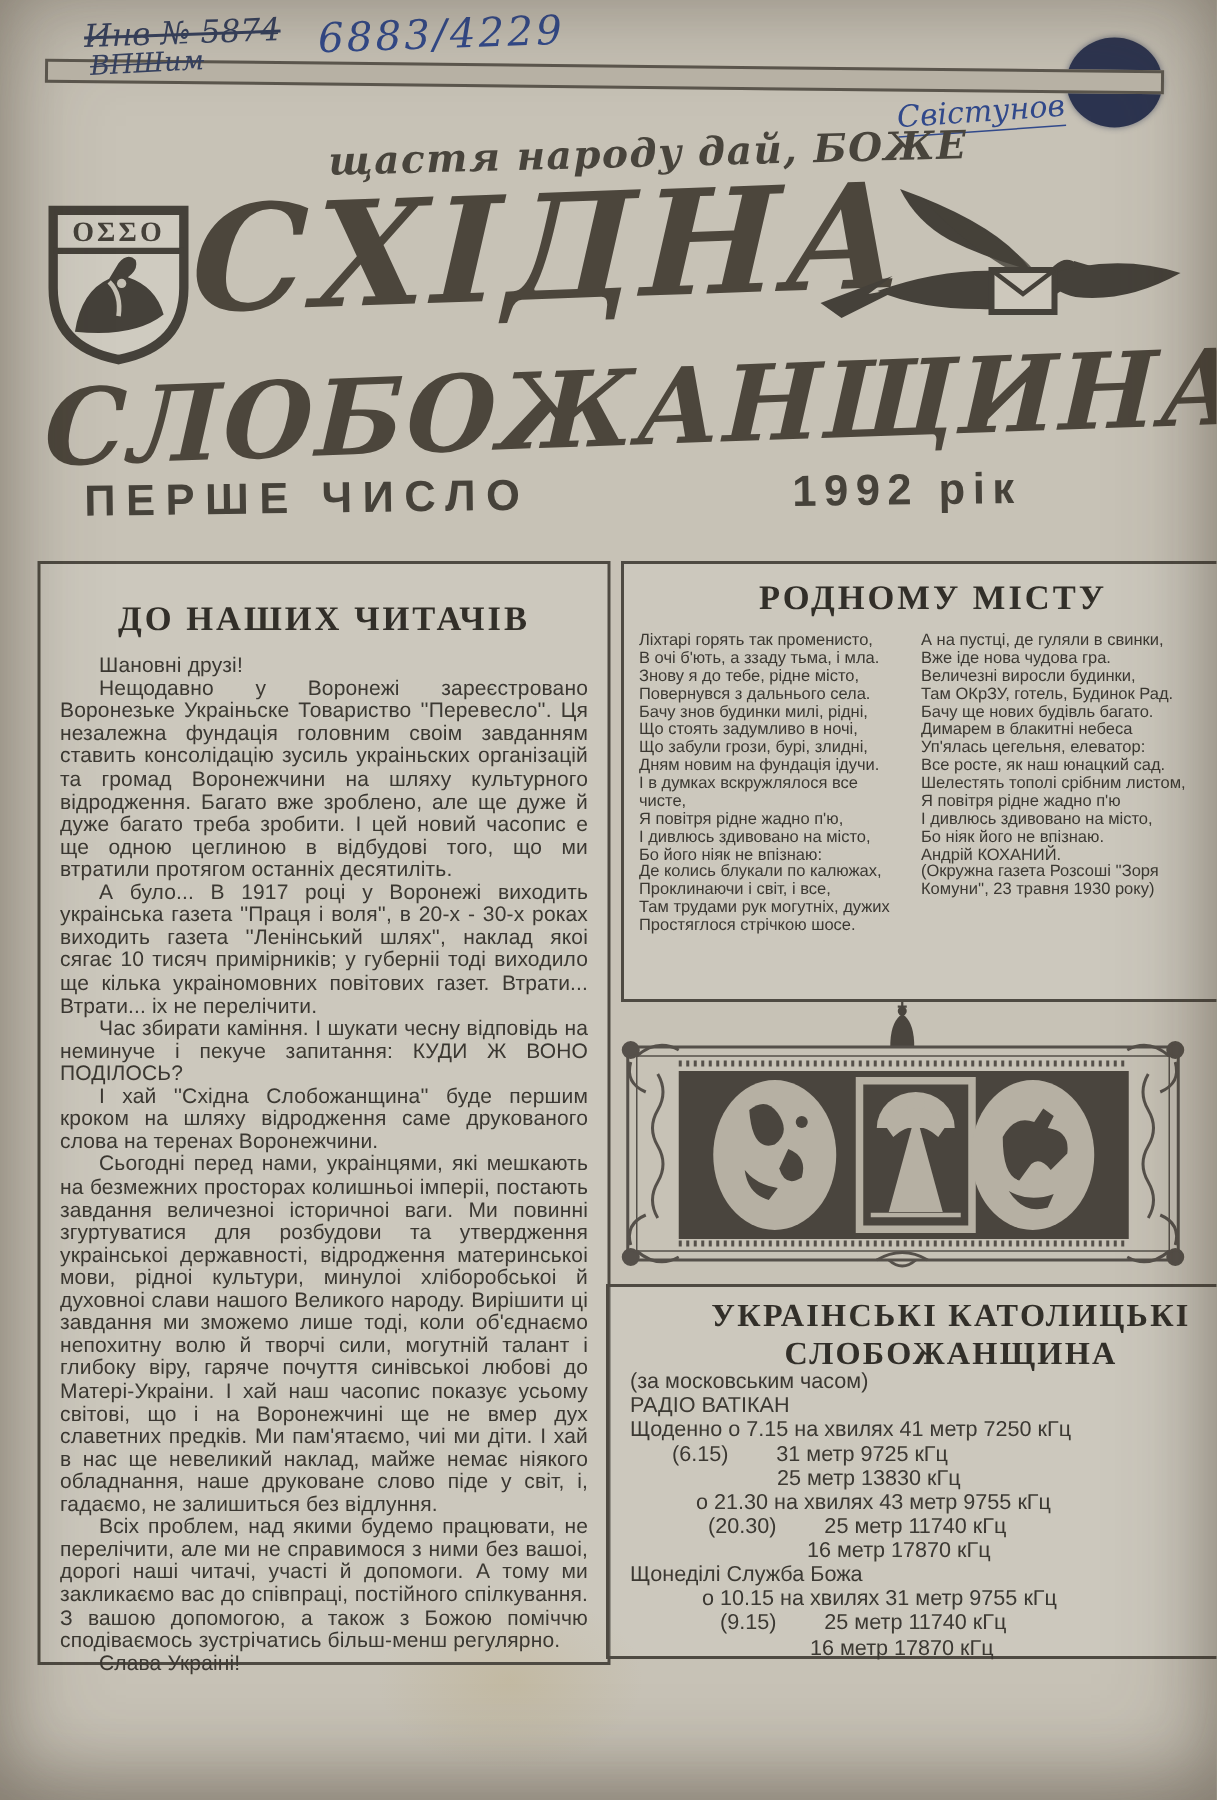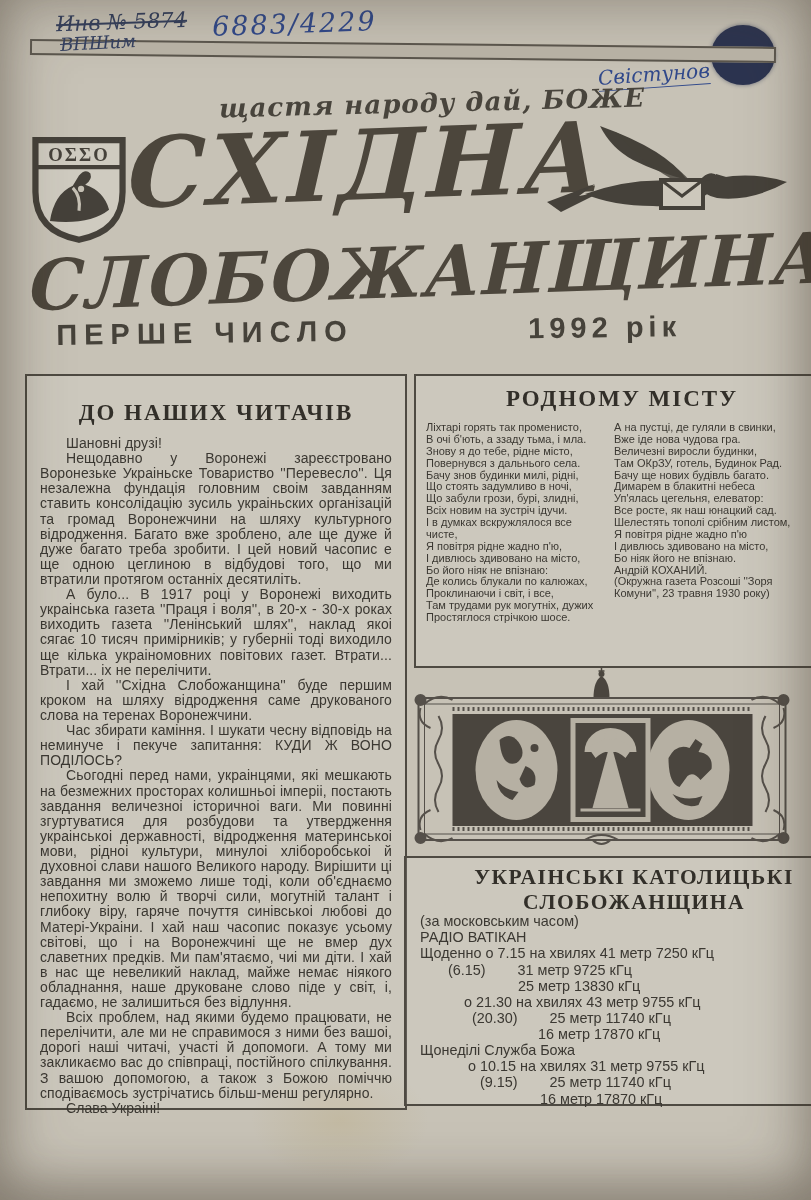--- a/index.html
+++ b/index.html
@@ -109,39 +109,39 @@
   <div class="issueline">
     <span class="issue">ПЕРШЕ ЧИСЛО</span>
     <span class="year">1992 рік</span>
   </div>
 
   <div class="box ed-box">
     <div class="ed-title">ДО НАШИХ ЧИТАЧІВ</div>
     <p>Шановні друзі!</p>
     <p>Нещодавно у Воронежі зареєстровано Воронезьке Украіньске Товариство ''Перевесло''. Ця незалежна фундація головним своім завданням ставить консолідацію зусиль украіньских організацій та громад Воронежчини на шляху культурного відродження. Багато вже зроблено, але ще дуже й дуже багато треба зробити. І цей новий часопис е ще одною цеглиною в відбудові того, що ми втратили протягом останніх десятиліть.</p>
     <p>А було... В 1917 році у Воронежі виходить украінська газета ''Праця і воля'', в 20-х - 30-х роках виходить газета ''Ленінський шлях'', наклад якоі сягає 10 тисяч примірників; у губерніі тоді виходило ще кілька украіномовних повітових газет. Втрати... Втрати... іх не перелічити.</p>
+    <p>Час збирати каміння. І шукати чесну відповідь на неминуче і пекуче запитання: КУДИ Ж ВОНО ПОДІЛОСЬ?</p>
     <p>І хай ''Східна Слобожанщина'' буде першим кроком на шляху відродження саме друкованого слова на теренах Воронежчини.</p>
-    <p>Час збирати каміння. І шукати чесну відповідь на неминуче і пекуче запитання: КУДИ Ж ВОНО ПОДІЛОСЬ?</p>
     <p>Сьогодні перед нами, украінцями, які мешкають на безмежних просторах колишньоі імперіі, постають завдання величезноі історичноі ваги. Ми повинні згуртуватися для розбудови та утвердження украінськоі державності, відродження материнськоі мови, рідноі культури, минулоі хліборобськоі й духовноі слави нашого Великого народу. Вирішити ці завдання ми зможемо лише тоді, коли об'єднаємо непохитну волю й творчі сили, могутній талант і глибоку віру, гаряче почуття синівськоі любові до Матері-Украіни. І хай наш часопис показує усьому світові, що і на Воронежчині ще не вмер дух славетних предків. Ми пам'ятаємо, чиі ми діти. І хай в нас ще невеликий наклад, майже немає ніякого обладнання, наше друковане слово піде у світ, і, гадаємо, не залишиться без відлуння.</p>
     <p>Всіх проблем, над якими будемо працювати, не перелічити, але ми не справимося з ними без вашоі, дорогі наші читачі, участі й допомоги. А тому ми закликаємо вас до співпраці, постійного спілкування. З вашою допомогою, а також з Божою поміччю сподіваємось зустрічатись більш-менш регулярно.</p>
     <p>Слава Украіні!</p>
   </div>
 
   <div class="box poem-box">
     <div class="poem-title">РОДНОМУ МІСТУ</div>
     <div class="poem-cols">
       <div class="pcol">
         <div>Ліхтарі горять так променисто,</div>
         <div>В очі б'ють, а ззаду тьма, і мла.</div>
         <div>Знову я до тебе, рідне місто,</div>
         <div>Повернувся з дальнього села.</div>
         <div>Бачу знов будинки милі, рідні,</div>
         <div>Що стоять задумливо в ночі,</div>
         <div>Що забули грози, бурі, злидні,</div>
-        <div>Всіх новим на зустріч ідучи.</div>
+        <div>Дням новим на фундація ідучи.</div>
         <div>І в думках вскружлялося все чисте,</div>
         <div>Я повітря рідне жадно п'ю,</div>
         <div>І дивлюсь здивовано на місто,</div>
         <div>Бо його ніяк не впізнаю:</div>
         <div>Де колись блукали по калюжах,</div>
         <div>Проклинаючи і світ, і все,</div>
         <div>Там трудами рук могутніх, дужих</div>
         <div>Простяглося стрічкою шосе.</div>
       </div>
       <div class="pcol">

